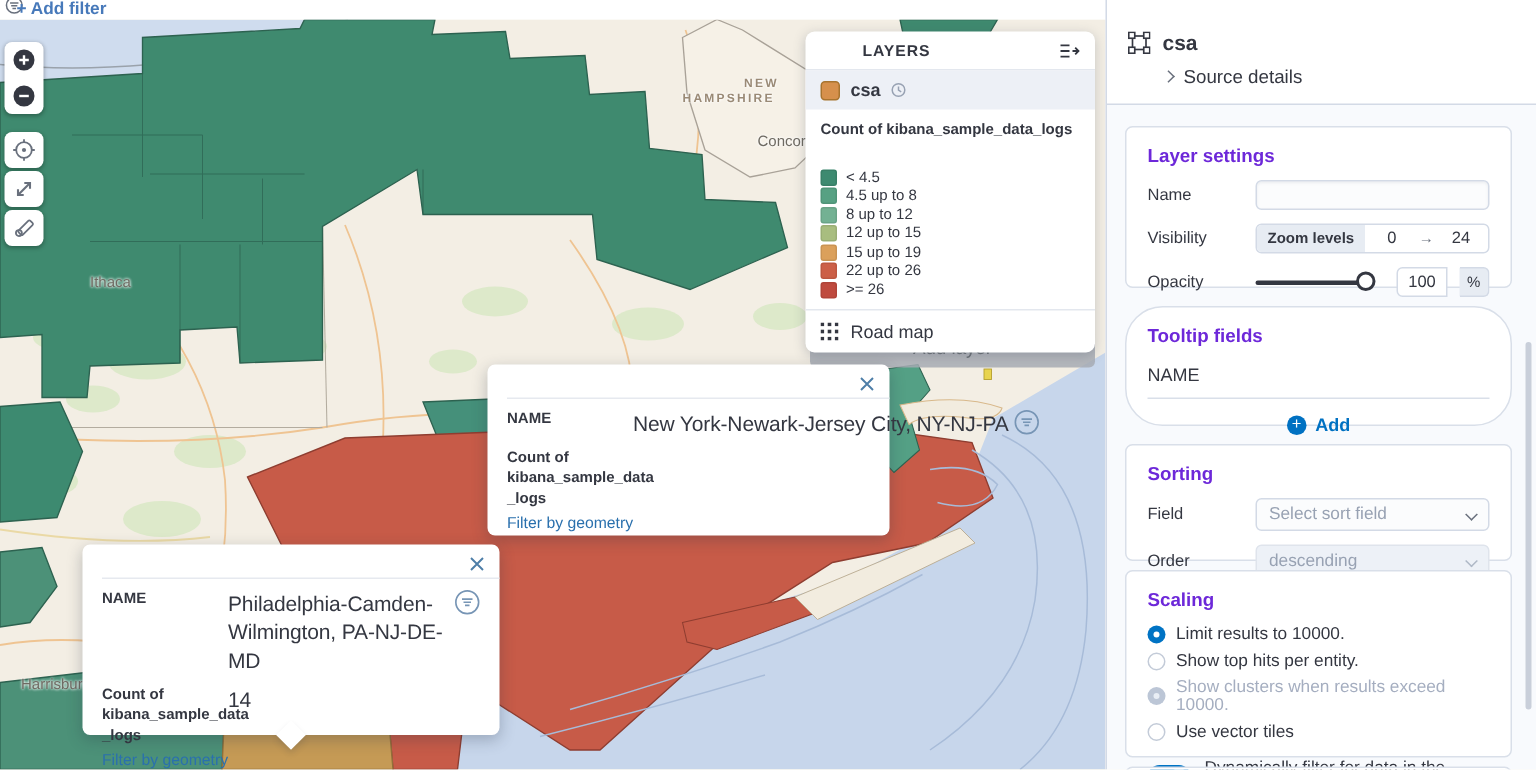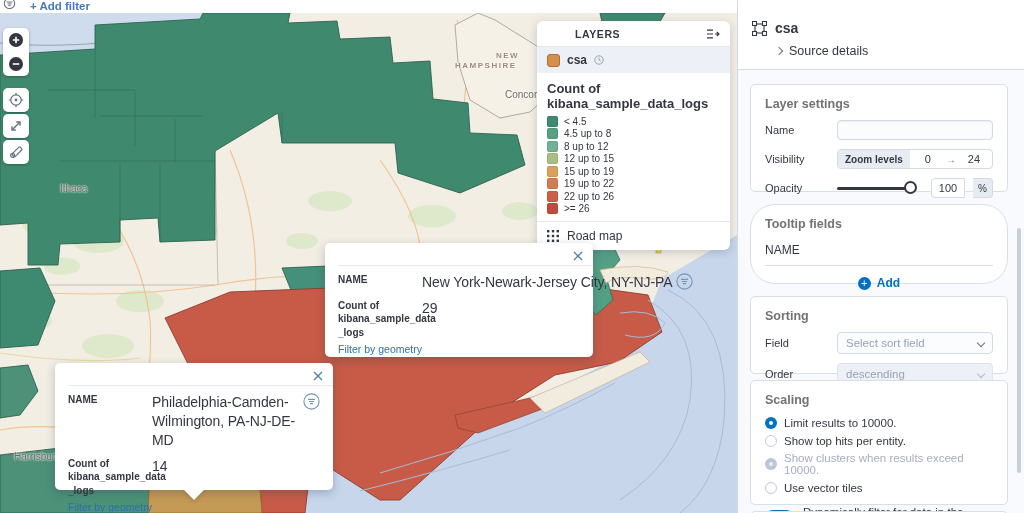--- a/index.html
+++ b/index.html
@@ -3,21 +3,21 @@
 <meta charset="utf-8">
 <style>
   * { margin:0; padding:0; box-sizing:border-box; }
   html,body { width:1024px; height:513px; overflow:hidden; background:#fff;
     font-family:"Liberation Sans", sans-serif; color:#343741; }
   .stage { position:relative; width:1024px; height:513px; overflow:hidden; }
 
   
   .topbar { position:absolute; left:0; top:0; width:1024px; height:13px; background:#fff; z-index:30; }
   .filter-circle-icon { position:absolute; left:3px; top:-3px; width:13px; height:13px; }
-  .add-filter { position:absolute; left:30px; top:0px; font-size:11.5px; font-weight:600; color:#4779ba; cursor:pointer;text-align:right; }
+  .add-filter { position:absolute; left:11px; top:0px; font-size:11.5px; font-weight:600; color:#4779ba; cursor:pointer;text-align:right; }
 
   
   .map-area { position:absolute; left:0; top:13px; width:737px; height:500px; background:#f3eee4; }
   .map-svg { position:absolute; left:0; top:0; }
   .map-label { position:absolute; color:#6e6a62; font-size:10px; text-shadow:0 0 2px #fff, 0 0 2px #fff; white-space:nowrap; }
   .state-label { color:#9a8a76; font-weight:700; letter-spacing:1.5px; font-size:8px; }
 
   
   .mtool { position:absolute; left:3px; width:26px; background:#fff; border-radius:5px;
     box-shadow:0 1px 3px rgba(0,0,0,.3); z-index:10; display:flex; flex-direction:column; align-items:center; }
@@ -25,21 +25,21 @@
 
   
   .layers-panel { position:absolute; left:537px; top:8px; width:193px; background:#fff; border-radius:6px;
     box-shadow:0 2px 8px rgba(60,70,90,.25); z-index:20; overflow:hidden; }
   .lp-head { display:flex; align-items:center; justify-content:space-between; padding:7px 10px 6px; border-bottom:1px solid #e3e7ee; }
   .lp-title { font-size:10.5px; font-weight:700; letter-spacing:.6px;padding-left:28px; }
   .lp-layer-row { display:flex; align-items:center; gap:7px; background:#edf0f6; padding:6px 10px; }
   .lp-swatch { width:13px; height:13px; border-radius:3px; border:1px solid #a8742f; }
   .lp-layer-name { font-size:12px; font-weight:700; }
   .lp-legend { padding:8px 10px 6px; }
-  .lp-legend-title { font-size:13px; font-weight:700; margin-bottom:4px; }
+  .lp-legend-title { font-size:10px; font-weight:700; margin-bottom:20px; }
   .lg-row { display:flex; align-items:center; gap:6px; height:12.5px; }
   .lg-swatch { width:11px; height:11px; border-radius:2px; flex:0 0 auto; box-shadow:inset 0 0 0 1px rgba(0,0,0,.08); }
   .lg-label { font-size:10px; }
   .lp-base { display:flex; align-items:center; gap:8px; padding:7px 10px; border-top:1px solid #e3e7ee; }
   .lp-base-label { font-size:12px; }
 
   .add-layer-btn { position:absolute; left:540px; top:206px; width:190px; height:26px; z-index:15;
     background:rgba(168,173,181,.85); border-radius:4px; display:flex; align-items:center; justify-content:center;
     font-size:12.5px; color:#6d7278; cursor:default; }
 
@@ -61,21 +61,21 @@
   .sidebar { position:absolute; left:737px; top:0; width:287px; height:513px; background:#f8fafd;
     border-left:1px solid #d3dae6; z-index:40; }
   .sb-top { background:#fff; height:70px; border-bottom:1px solid #d3dae6; position:relative; }
   .sb-title-row { display:flex; align-items:center; gap:8px; padding:20px 0 0 14px; }
   .sb-title { font-size:14px; font-weight:700; }
   .sb-source-row { display:flex; align-items:center; gap:7px; padding:8px 0 0 38px; cursor:pointer; }
   .sb-source { font-size:12.5px; }
   .chev-right { width:6px; height:6px; border-right:1.5px solid #69707d; border-bottom:1.5px solid #69707d; transform:rotate(-45deg); }
 
   .panel { position:absolute; left:12px; width:258px; background:#fff; border:1px solid #d9dfe9; border-radius:5px; padding:12px 14px; }
-  .panel-title { font-size:12.5px; font-weight:700; color:#737373; }
+  .panel-title { font-size:12.5px; font-weight:700; color:#6d28d9; }
   .frow { display:flex; align-items:center; margin-top:9px; }
   .flabel { width:72px; flex:0 0 auto; font-size:11px; }
   .fcontrol { flex:1; }
   .tinput { width:100%; height:20px; border:1px solid #d3dae6; border-radius:4px; background:#fbfcfd;
     box-shadow:inset 0 1px 2px rgba(120,130,150,.12); font-size:11px; padding:0 6px; outline:none; }
   .zoomlevels-box { display:flex; align-items:center; height:20px; border:1px solid #d3dae6; border-radius:4px; background:#fff; overflow:hidden; }
   .zoomlevels-chip { background:#e7ecf3; height:100%; display:flex; align-items:center; padding:0 7px; font-size:10px; font-weight:600; cursor:pointer; }
   .zl-val { flex:1; text-align:center; font-size:11px; }
   .zl-arrow { color:#69707d; font-size:10px; }
   .opacity-wrap { display:flex; align-items:center; gap:16px; }
@@ -300,24 +300,20 @@
           </div>
         <div class="lg-row">
             <span class="lg-swatch" style="background: rgb(168, 189, 127);"></span>
             <span class="lg-label">12 up to 15</span>
           </div>
         <div class="lg-row">
             <span class="lg-swatch" style="background: rgb(219, 160, 91);"></span>
             <span class="lg-label">15 up to 19</span>
           </div>
         <div class="lg-row">
-            <span class="lg-swatch" style="background: rgb(214, 124, 82);"></span>
-            <span class="lg-label">19 up to 22</span>
-          </div>
-        <div class="lg-row">
             <span class="lg-swatch" style="background: rgb(204, 95, 71);"></span>
             <span class="lg-label">22 up to 26</span>
           </div>
         <div class="lg-row">
             <span class="lg-swatch" style="background: rgb(191, 74, 62);"></span>
             <span class="lg-label">&gt;= 26</span>
           </div>
       </div>
       <div class="lp-base">
         <svg width="12" height="12" viewBox="0 0 12 12">
@@ -353,21 +349,20 @@
           <circle cx="8.5" cy="8.5" r="7.6" fill="none" stroke="#7795b5" stroke-width="1.1"></circle>
           <path d="M5,6.4 H12 M6,8.5 H11 M7,10.6 H10" stroke="#7795b5" stroke-width="1.1"></path>
         </svg>
       </div>
       <div class="pp-row">
         <div class="pp-label">
           <div>Count of</div>
           <div>kibana_sample_data</div>
           <div>_logs</div>
         </div>
-        <div class="pp-value">29</div>
       </div>
       <span class="pp-link" style="margin-top:2px;">Filter by geometry</span>
     </div>
 
     <div class="map-popup" style="left:55px; top:350px; width:278px; height:127px;">
       <div class="pp-close">
         <svg width="12" height="12" viewBox="0 0 12 12">
             <path d="M2,2 L10,10 M10,2 L2,10" stroke="#4d7ea8" stroke-width="1.3"></path>
           </svg>
       </div>

